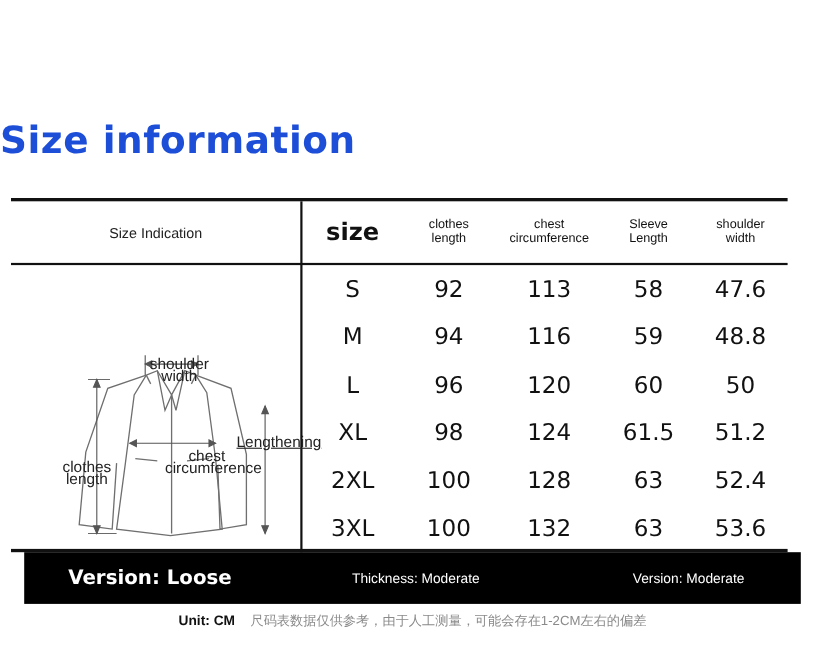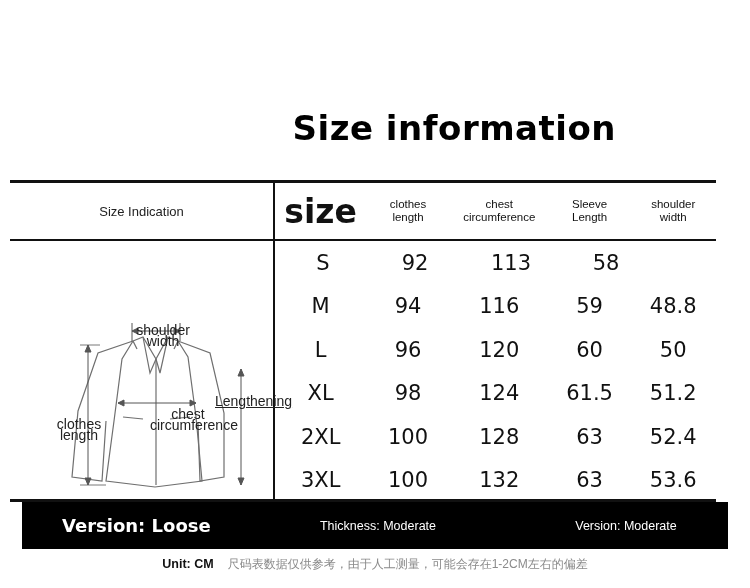--- a/index.html
+++ b/index.html
@@ -17,26 +17,26 @@
   .page {
     position: relative;
     width: 750px;
     height: 588px;
   }
   .title {
     position: absolute;
     left: 0;
     top: 108px;
     width: 616px;
-    text-align: right;
+    text-align: left;
     font-family: "DejaVu Sans", sans-serif;
     font-weight: bold;
     font-size: 34px;
     letter-spacing: 0.5px;
-    color: #000000;
+    color: #1d4ed8;
   }
   
   .table-wrap {
     position: absolute;
     left: 10px;
     top: 180px;
     width: 706px;
     height: 322px;
     border-top: 3px solid #111111;
     border-bottom: 3px solid #111111;
@@ -76,21 +76,21 @@
     display: flex;
     align-items: center;
   }
   .hc {
     text-align: center;
     font-size: 11.5px;
     line-height: 13px;
     color: #111;
   }
   .hc.size-label {
-    font-size: 33px;
+    font-size: 22px;
     font-weight: bold;
     font-family: "DejaVu Sans", sans-serif;
   }
   .col-size   { width: 96px; }
   .col-len    { width: 88px; }
   .col-chest  { width: 104px; }
   .col-sleeve { width: 86px; }
   .col-should { width: 90px; }
 
   .body-area {
@@ -280,20 +280,21 @@
       </div>
       <div class="dg-label" id="lbl-length">Lengthening</div>
     </div>
 
     <div class="body-area">
       <div class="data-row">
         <div class="dc size-val col-size">S</div>
         <div class="dc col-len">92</div>
         <div class="dc col-chest">113</div>
         <div class="dc col-sleeve">58</div>
+        <div class="dc col-should">47.6</div>
       </div>
       <div class="data-row">
         <div class="dc size-val col-size">M</div>
         <div class="dc col-len">94</div>
         <div class="dc col-chest">116</div>
         <div class="dc col-sleeve">59</div>
         <div class="dc col-should">48.8</div>
       </div>
       <div class="data-row">
         <div class="dc size-val col-size">L</div>

